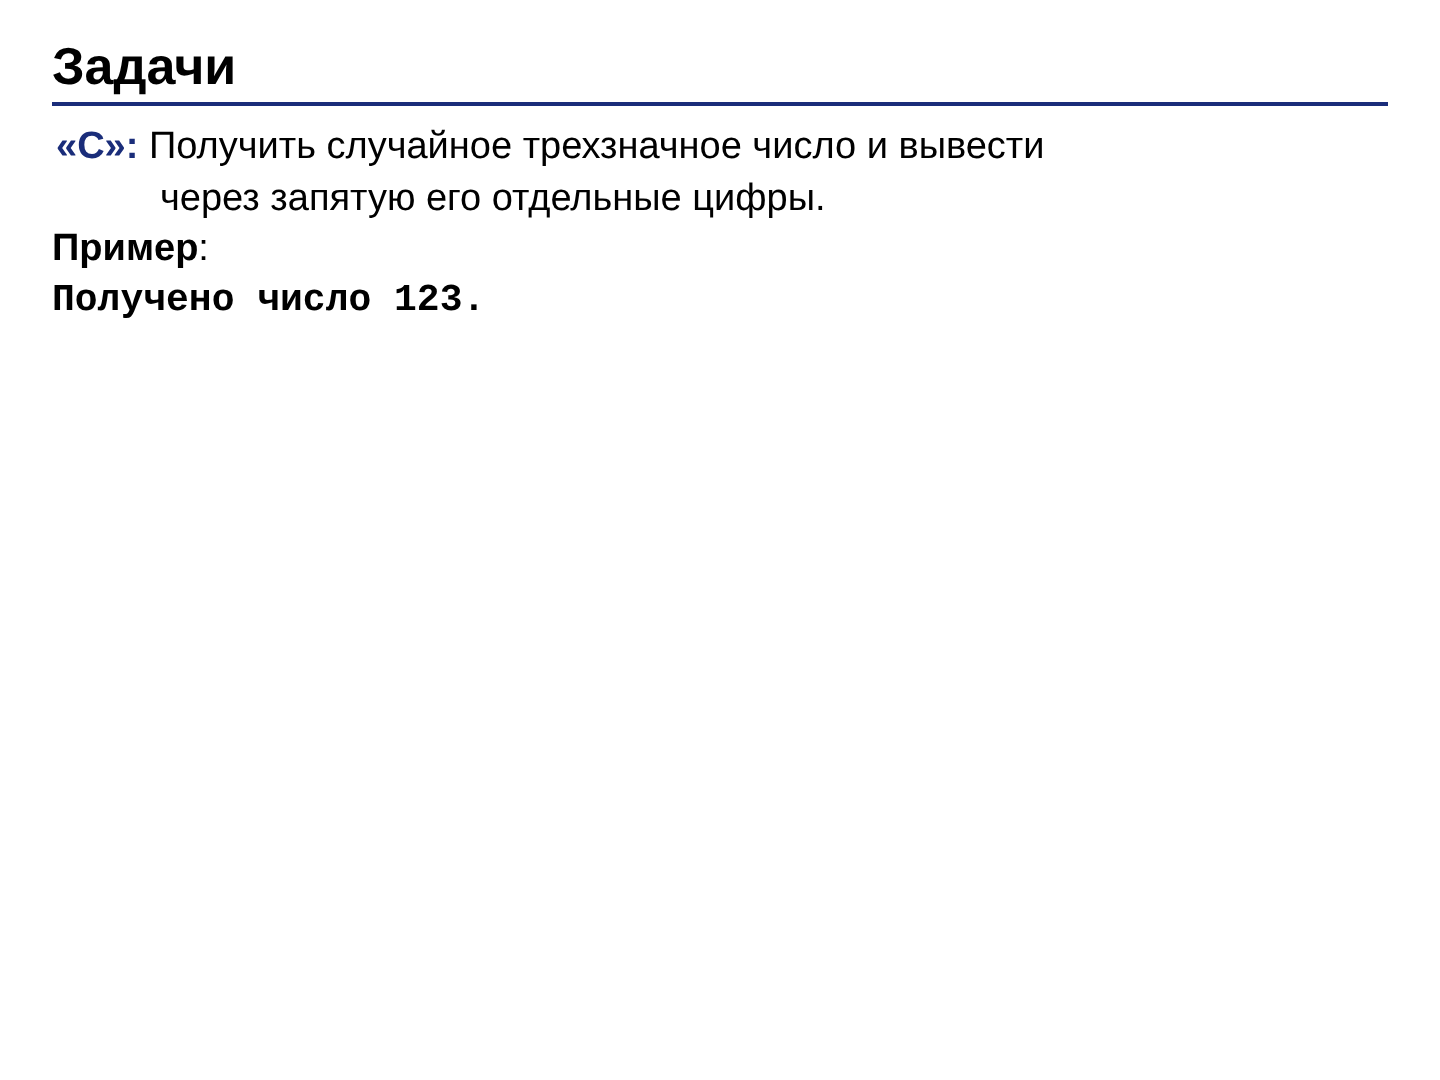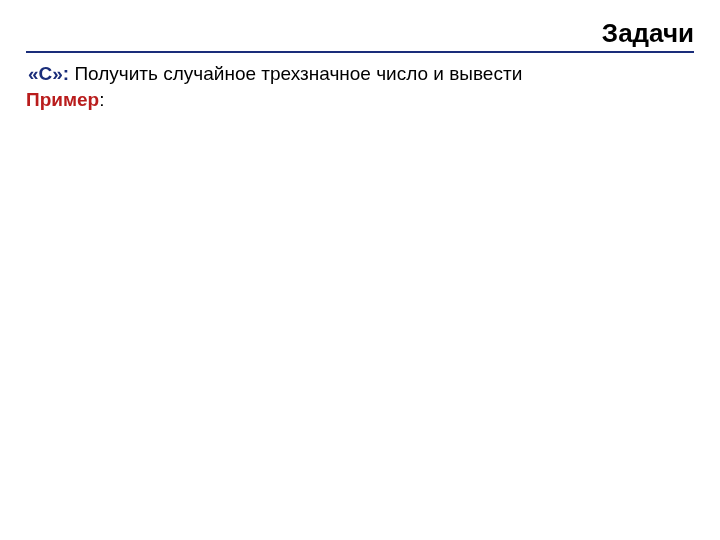--- a/index.html
+++ b/index.html
@@ -11,56 +11,57 @@
       padding: 18px 26px;
       color: #000;
     }
     .heading {
       font-size: 26px;
       font-weight: bold;
       color: #000;
       border-bottom: 2px solid #1a2d7a;
       padding-bottom: 2px;
       margin-bottom: 8px;
-      text-align: right;
     }
     .content {
       font-size: 19px;
       line-height: 1.35;
     }
     .task-label {
       color: #1a2d7a;
       font-weight: bold;
     }
     .task-text {
       color: #000000;
     }
     .task-block {
       margin-left: 2px;
     }
     .task-continuation {
       margin-left: 52px;
     }
     .example-label {
-      color: #b91c1c;
+      color: #000000;
       font-weight: bold;
       margin-top: 2px;
     }
     .mono {
       font-family: "Courier New", Courier, monospace;
       font-weight: bold;
       font-size: 19px;
       color: #000;
     }
   </style>
 </head>
 <body>
 
 <div class="heading">Задачи</div>
 
 <div class="content">
   <div class="task-block">
     <span class="task-label">«C»:</span><span class="task-text"> Получить случайное трехзначное число и вывести</span>
+    <div class="task-continuation">через запятую его отдельные цифры.</div>
   </div>
   <div>
     <span class="example-label">Пример</span><span>:</span>
   </div>
+  <div class="mono">Получено число 123.</div>
 </div>
 
 </body></html>

